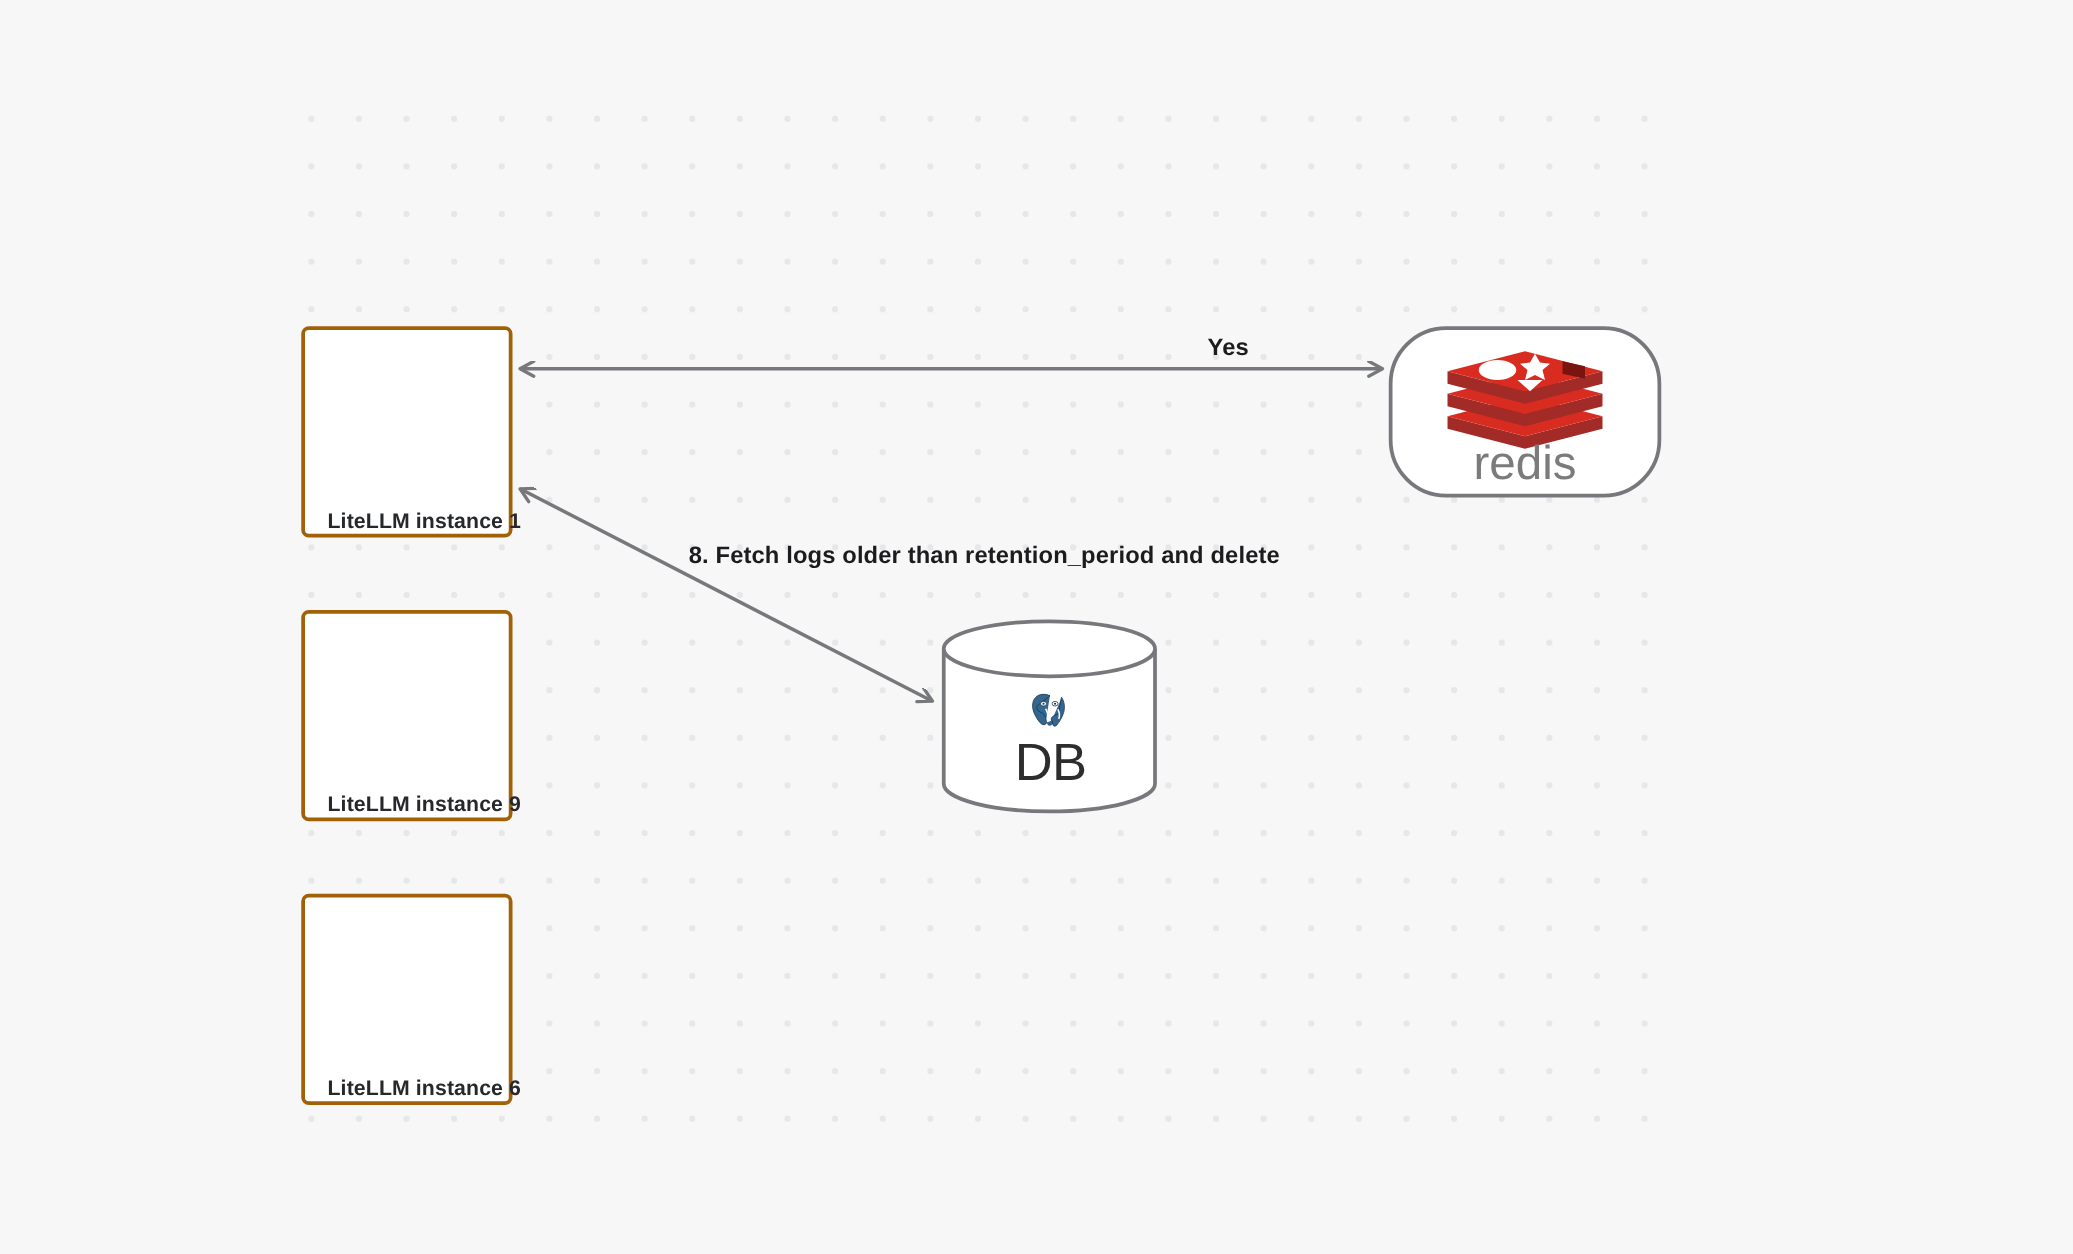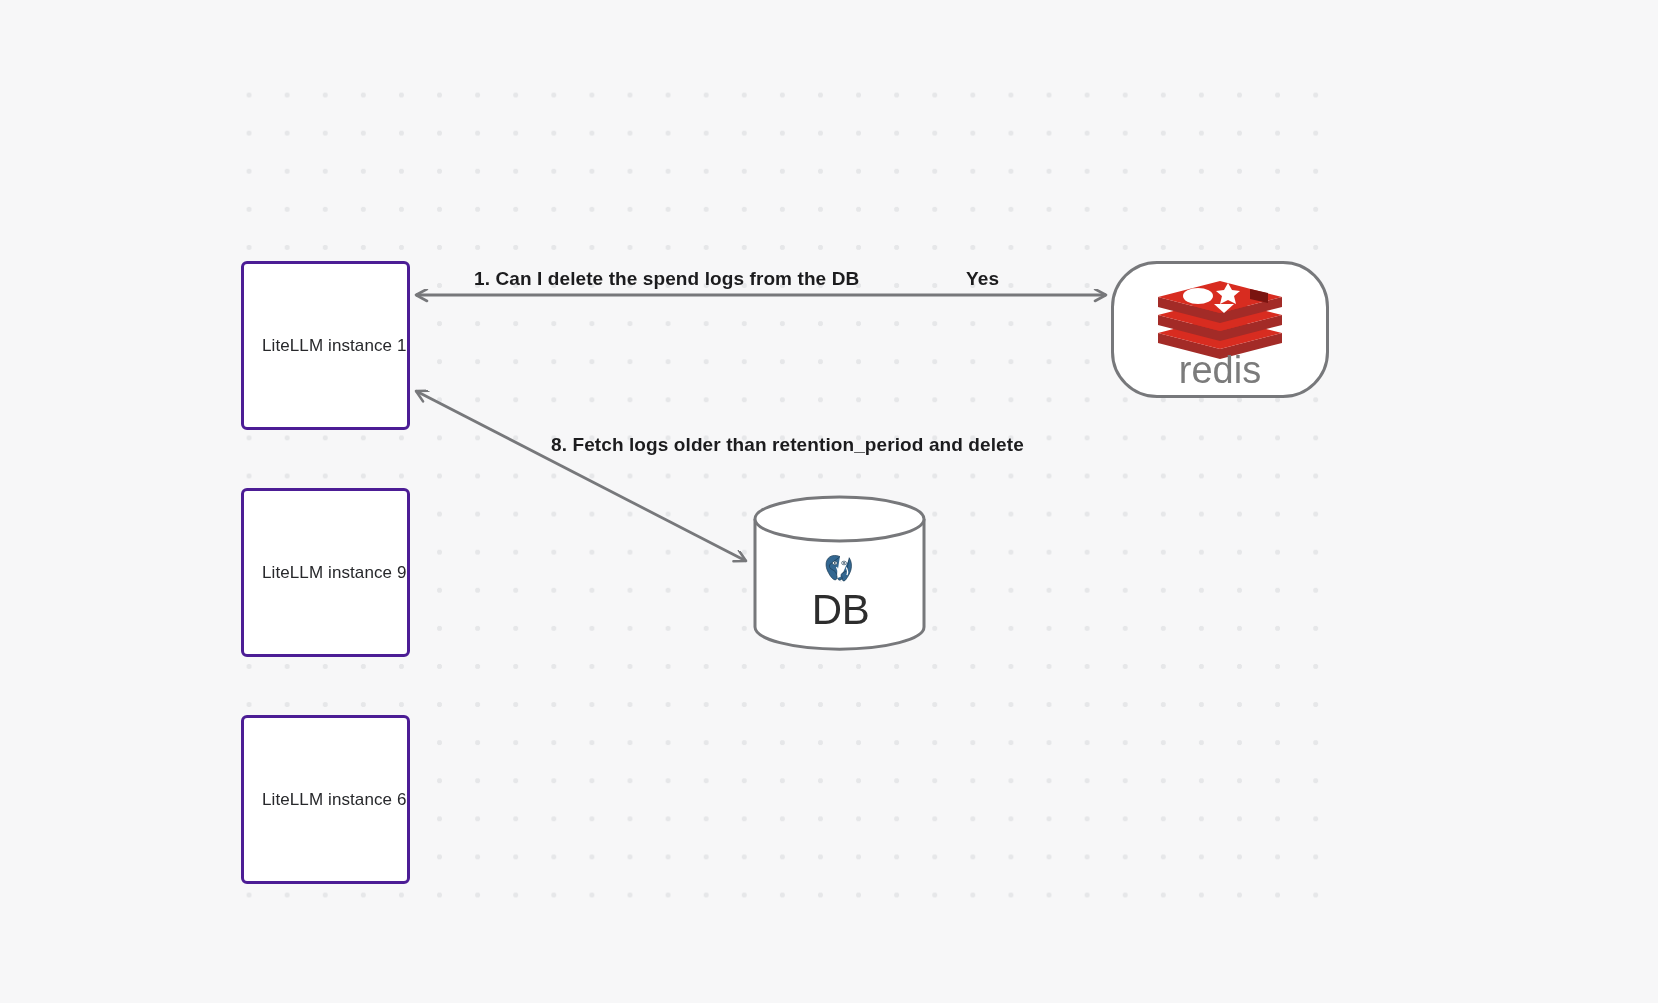--- a/index.html
+++ b/index.html
@@ -22,26 +22,27 @@
     width: 1125px;
     height: 836px;
     background-image: radial-gradient(circle, #e6e7e9 2.6px, rgba(0,0,0,0) 2.8px);
     background-size: 38.1px 38.1px;
     background-position: 12px 12px;
     pointer-events: none;
   }
   .node-box {
     position: absolute;
     background: #ffffff;
-    border: 3px solid #4c1d95;
+    border: 3px solid #a16207;
     border-radius: 6px;
     box-sizing: border-box;
     display: flex;
-    align-items: center;
+    align-items: flex-end;
     justify-content: flex-start;
+    font-weight: bold;
   }
   .node-box-label {
     font-size: 17px;
     color: #27282b;
     padding-left: 18px;
     letter-spacing: 0.1px;
     white-space: nowrap;
   }
   #litellm-1 { left: 241px; top: 261px; width: 169px; height: 169px; }
   #litellm-2 { left: 241px; top: 488px; width: 169px; height: 169px; }
@@ -190,19 +191,18 @@
         </g>
         <circle cx="24" cy="26" r="1.5" fill="#1b3a52"></circle>
         <circle cx="40" cy="26" r="1.5" fill="#1b3a52"></circle>
         <path d="M 27 33 C 29 37 31 41 30 46" fill="none" stroke="#ffffff" stroke-width="2.2"></path>
         <path d="M 44 34 C 46 38 47 43 45 47" fill="none" stroke="#ffffff" stroke-width="2.2"></path>
       </svg>
       <span id="db-text">DB</span>
     </div>
   </div>
 
-  <div class="edge-label" id="label-step1">1.  Can I delete the spend logs from the DB</div>
 
   <div class="edge-label" id="label-yes">Yes</div>
 
   <div class="edge-label" id="label-step2">8.  Fetch logs older than retention_period and delete</div>
 
 </div>
 
 </body></html>

